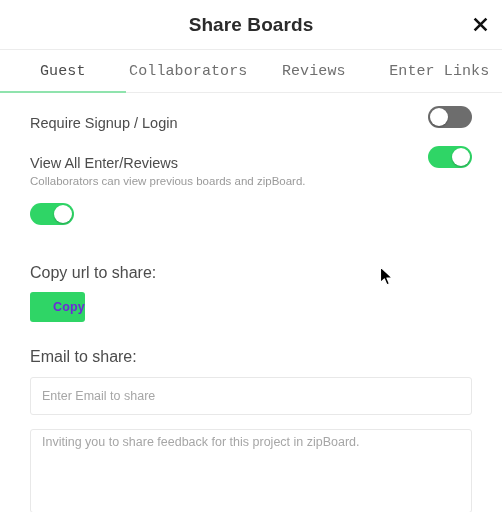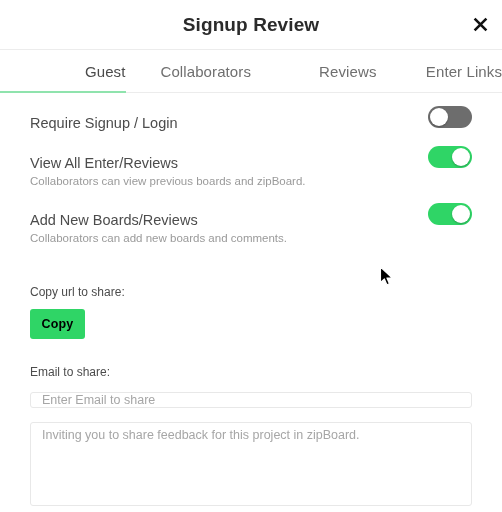--- a/index.html
+++ b/index.html
@@ -62,28 +62,28 @@
   .tabs {
     display: flex;
     height: 42px;
     border-bottom: 1px solid #ececec;
     position: relative;
   }
   .tab {
     flex: 1 1 0;
     display: flex;
     align-items: center;
-    justify-content: flex-end;
+    justify-content: center;
     font-size: 15px;
     color: #6f6f6f;
     cursor: pointer;
     position: relative;
     background: none;
     border: none;
-    font-family: Liberation Sans, sans-serif;
+    font-family: Liberation Mono, monospace;
     padding: 0;
     letter-spacing: 0.1px;
   }
   .tab.active {
     color: #4a4a4a;
   }
   .tab.active::after {
     content: "";
     position: absolute;
     left: 0;
@@ -139,21 +139,21 @@
     width: 18px;
     height: 18px;
     border-radius: 50%;
     background: #ffffff;
     box-shadow: 0 1px 2px rgba(0,0,0,.25);
   }
   .toggle.on .knob { left: auto; right: 2px; }
 
   
   .field-label {
-    font-size: 12px;
+    font-size: 16px;
     color: #4c4c4c;
     line-height: 1;
   }
   .url-group { margin-top: 40px; }
   .url-label { margin-bottom: 11px; }
 
   .url-row {
     display: flex;
     align-items: stretch;
     height: 30px;
@@ -171,35 +171,36 @@
     outline: none;
     min-width: 0;
     box-sizing: border-box;
   }
   .copy-btn {
     width: 55px;
     flex: 0 0 55px;
     background: #2fd566;
     border: none;
     border-radius: 3px;
-    color: #000000;
+    color: #6d28d9;
     font-family: inherit;
     font-size: 12.5px;
     font-weight: 700;
     cursor: pointer;
     letter-spacing: .2px;
     padding: 0;
+    text-align: right;
   }
 
   .email-group { margin-top: 27px; }
   .email-label { margin-bottom: 12px; }
 
   .email-input {
     width: 100%;
-    height: 16px;
+    height: 38px;
     box-sizing: border-box;
     border: 1px solid #e8e8e8;
     border-radius: 3px;
     font-family: inherit;
     font-size: 12.5px;
     color: #5a5a5a;
     padding: 0 11px;
     outline: none;
     background: #fff;
   }
@@ -229,21 +230,21 @@
     pointer-events: none;
     z-index: 50;
   }
 </style>
 </head>
 <body>
 
 <div class="modal">
 
   <div class="modal-header">
-    <div class="modal-title">Signup Review</div>
+    <div class="modal-title">Share Boards</div>
     <button class="close-btn" aria-label="Close">
       <svg width="17" height="17" viewBox="0 0 17 17" aria-hidden="true">
         <path d="M2.6 2.6 L14.4 14.4 M14.4 2.6 L2.6 14.4" stroke="#111111" stroke-width="2.6" stroke-linecap="butt"></path>
       </svg>
     </button>
   </div>
 
   <div class="tabs">
     <button class="tab active">
       <span>Guest</span>
@@ -274,24 +275,20 @@
       <div class="setting-text">
         <div class="setting-label">View All Enter/Reviews</div>
         <div class="setting-sub">Collaborators can view previous boards and zipBoard.</div>
       </div>
       <div class="toggle on">
         <div class="knob"></div>
       </div>
     </div>
 
     <div class="setting-row">
-      <div class="setting-text">
-        <div class="setting-label">Add New Boards/Reviews</div>
-        <div class="setting-sub">Collaborators can add new boards and comments.</div>
-      </div>
       <div class="toggle on">
         <div class="knob"></div>
       </div>
     </div>
 
     <div class="url-group">
       <div class="field-label url-label">Copy url to share:</div>
       <div class="url-row">
         <button class="copy-btn">Copy</button>
       </div>

